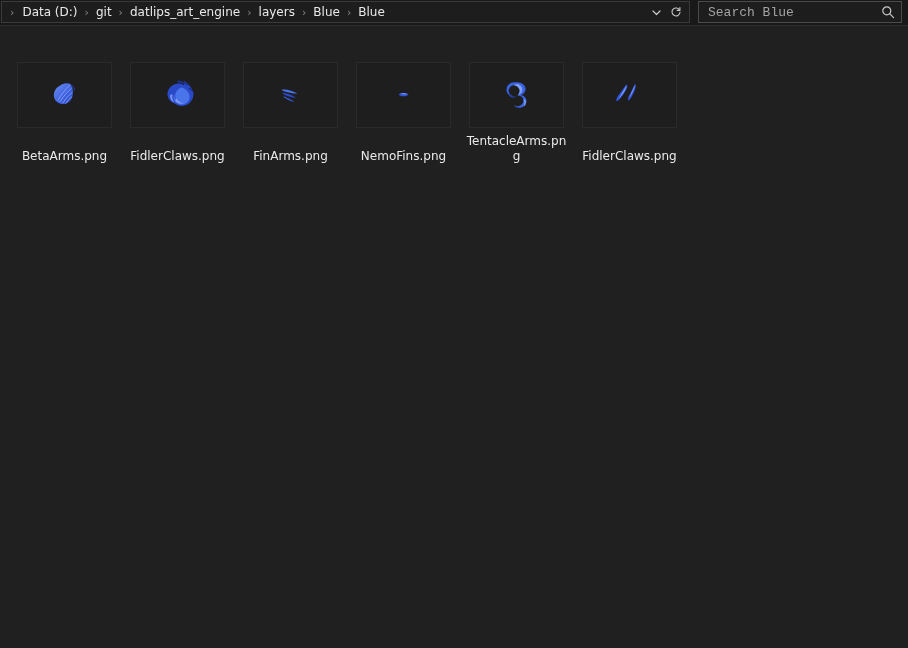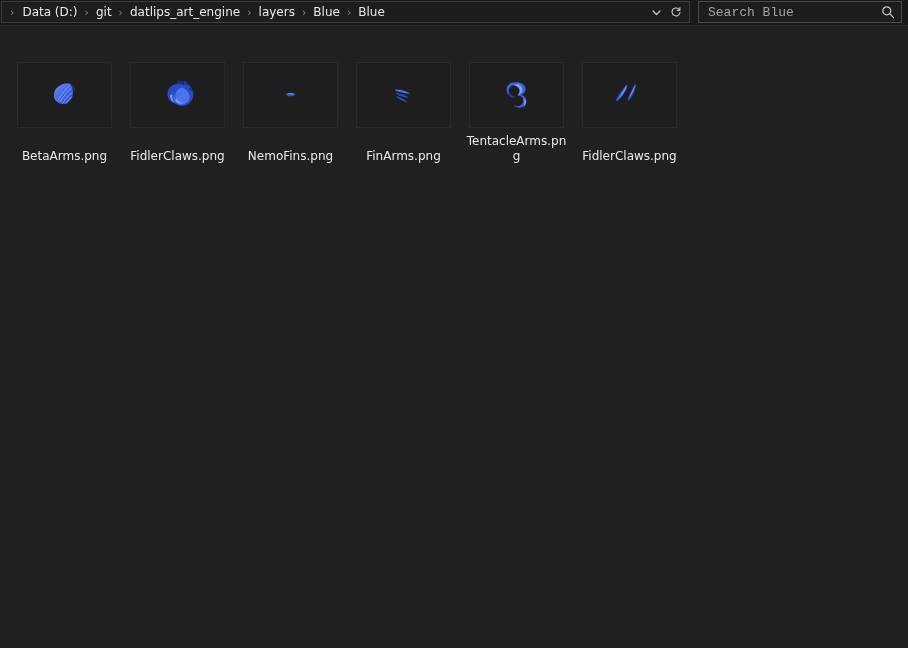--- a/index.html
+++ b/index.html
@@ -231,37 +231,37 @@
           <path d="M31.8 9.5 C34.2 11.2 35.8 13.6 36.4 16.3 C34.8 14 32.8 12 30.5 10.6 Z" fill="#1b2f86"></path>
           <path d="M14.6 16.6 C13.6 19.4 14.4 22.6 16.6 24.6 C13.4 23.4 11.6 20 12.4 16.8 Z" fill="#7d9bf5"></path>
           <path d="M18.5 20.5 C19.8 23.2 22.6 25 25.6 25 C22.6 26.4 18.8 25.2 17.2 22.4 Z" fill="#7d9bf5"></path>
         </svg>
       </div>
       <div class="label">FidlerClaws.png</div>
     </div>
 
     <div class="item">
       <div class="thumb">
-        <svg width="14" height="12" viewBox="0 0 14 12">
-          <path d="M2 5 C5 3.4 9 3.6 11.6 5.4 C9.4 7.6 5.6 8 2.8 6.4 C2 6 1.6 5.4 2 5 Z" fill="#2f51d4"></path>
-          <path d="M3 4.8 C5.4 3.8 8.2 3.9 10.4 5.1 C8.4 5.6 5.4 5.5 3 4.8 Z" fill="#6c8df2"></path>
-        </svg>
-      </div>
-      <div class="label">NemoFins.png</div>
-    </div>
-
-    <div class="item">
-      <div class="thumb">
         <svg width="26" height="26" viewBox="0 0 26 26">
           <path d="M4 7.5 C9 7 15 8.8 19.5 11.6 C15.5 11.8 10 10.6 5.5 9 C4.3 8.6 3.6 8 4 7.5 Z" fill="#4a74ea"></path>
           <path d="M5 10.6 C9.5 11.6 14.4 13.4 18 15.8 C13.6 15.6 8.6 14 5.2 12 Z" fill="#2a49c9"></path>
           <path d="M5.8 14.2 C9.6 15.6 13.4 17.6 16.4 20 C12.4 19.2 8.2 17.2 5.4 15 Z" fill="#3558d6"></path>
         </svg>
       </div>
       <div class="label">FinArms.png</div>
+    </div>
+
+    <div class="item">
+      <div class="thumb">
+        <svg width="14" height="12" viewBox="0 0 14 12">
+          <path d="M2 5 C5 3.4 9 3.6 11.6 5.4 C9.4 7.6 5.6 8 2.8 6.4 C2 6 1.6 5.4 2 5 Z" fill="#2f51d4"></path>
+          <path d="M3 4.8 C5.4 3.8 8.2 3.9 10.4 5.1 C8.4 5.6 5.4 5.5 3 4.8 Z" fill="#6c8df2"></path>
+        </svg>
+      </div>
+      <div class="label">NemoFins.png</div>
     </div>
 
     <div class="item">
       <div class="thumb">
         <svg width="28" height="30" viewBox="0 0 28 30">
           <path d="M16 2.5 C20 3.2 22.8 6.2 22.6 9.6 C22.4 12.6 20 14.8 17.2 15.4 C20.4 15 23 17.2 23.4 20.2 C23.9 24 21 27.4 17 27.8 C14.2 28 11.8 26.8 10.6 24.8 C12.4 26.4 15.2 26.8 17.4 25.6 C20 24.2 21.2 21 20 18.5 C19 16.3 16.4 15.3 14.2 16.2 C16.4 14.6 17.6 11.8 16.8 9.2 C16 6.4 13 4.6 10.2 5.2 C7.2 5.8 5.2 8.8 5.8 11.8 C6.2 14 8 15.8 10.2 16.2 C7 16.4 4.2 14 3.6 10.9 C2.9 7 5.6 3.2 9.6 2.6 C11.8 2.2 14 2 16 2.5 Z" fill="#3a63e0"></path>
           <path d="M14.8 4 C17.8 5 19.8 7.8 19.4 10.6 C19 13 17 14.8 14.6 15.2 C16.2 13.8 17 11.6 16.4 9.6 C15.6 7 13 5.2 10.4 5.6 C11.8 4.4 13.2 3.6 14.8 4 Z" fill="#7e9df4"></path>
           <path d="M22.2 19.4 C23.6 21.8 23 25 20.8 26.8 C21.6 24.4 21.6 21.6 20.4 19.4 Z" fill="#7e9df4"></path>
           <path d="M6.4 13.6 C8 16 11 17.2 13.8 16.6 C11.4 18.4 7.8 17.8 6 15.4 Z" fill="#2540a8"></path>
         </svg>

